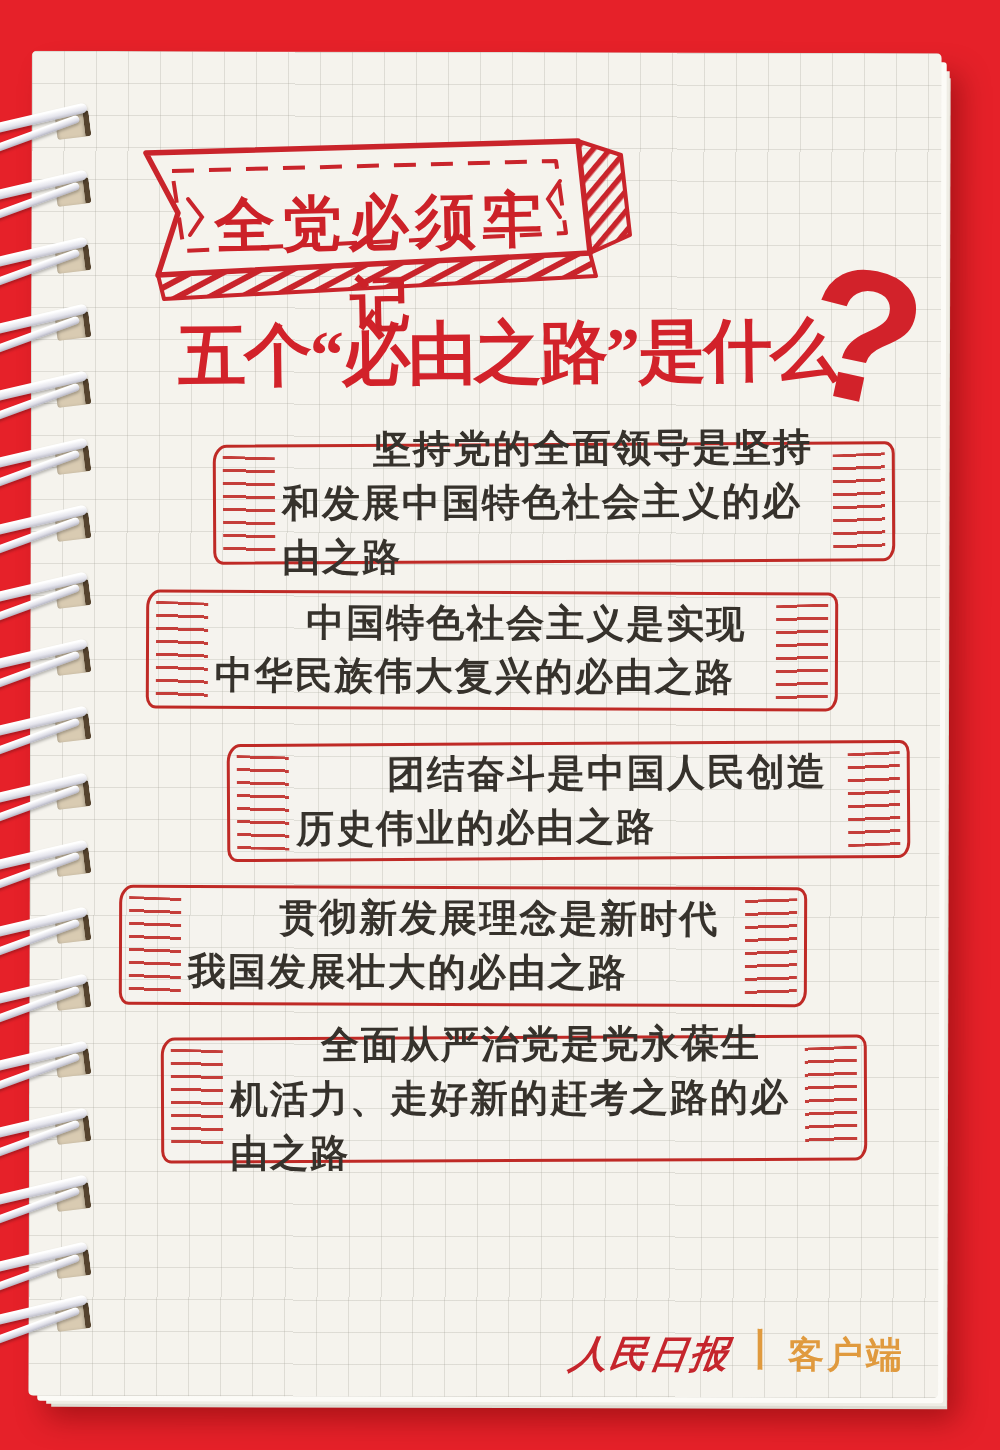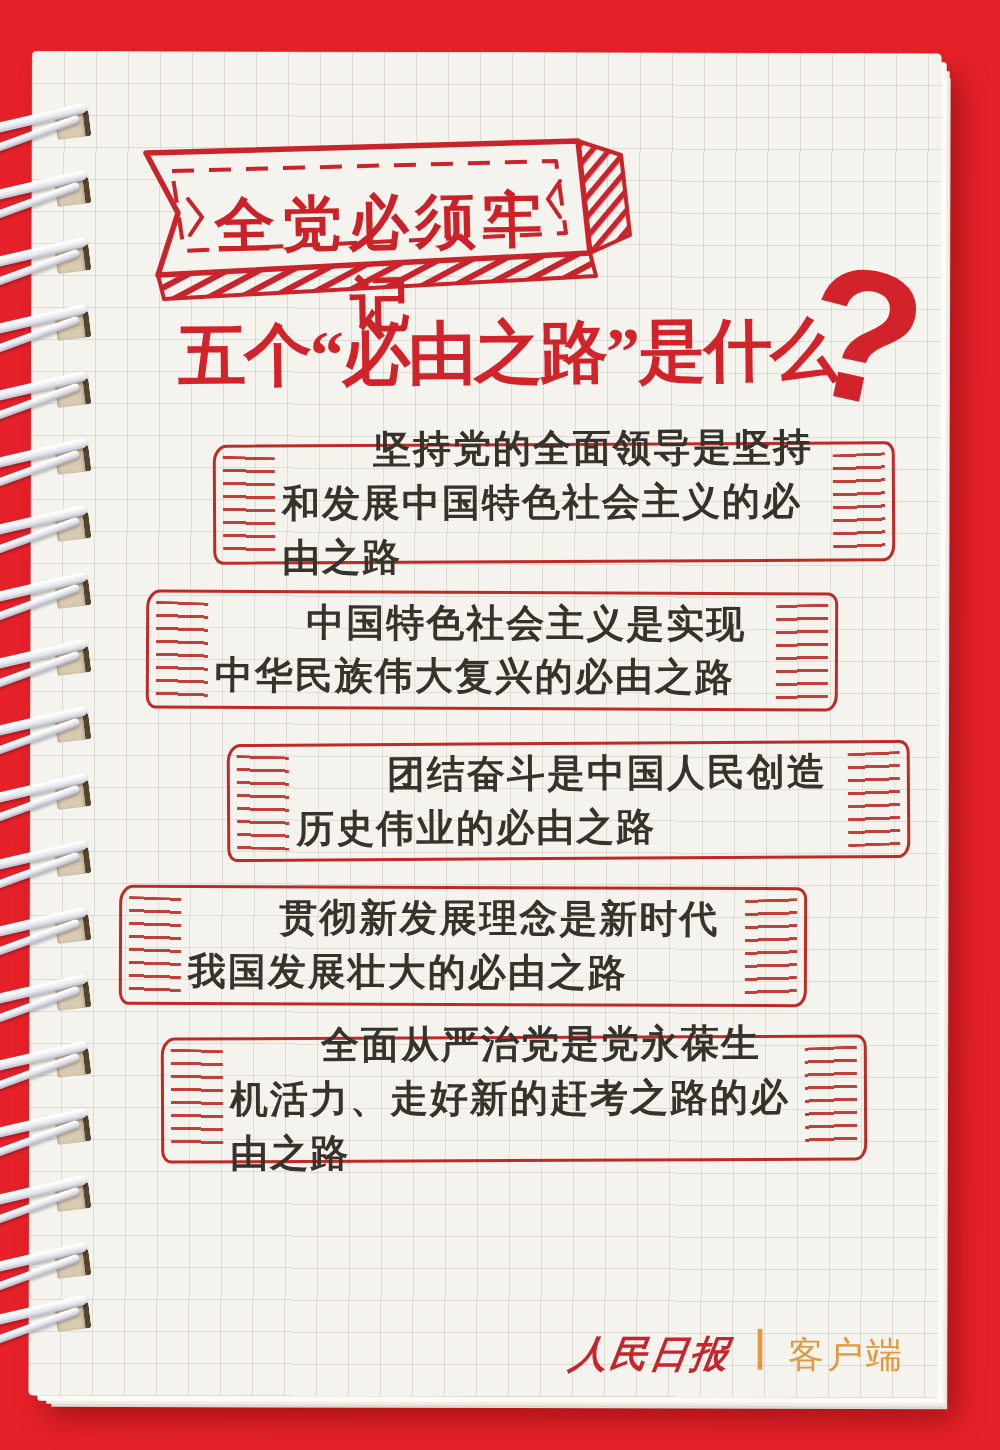--- a/index.html
+++ b/index.html
@@ -102,21 +102,21 @@
   }
   .brand{
     display:inline-block; font-size:38px; font-weight:bold; font-style:italic;
     color:#c5252c; letter-spacing:2px; transform:skewX(-8deg);
   }
   .divider{
     display:inline-block; margin:0 6px 0 10px; font-size:42px; font-weight:bold;
     color:#e09a3e; font-style:normal; vertical-align:3px;
   }
   .client{
-    display:inline-block; font-size:36px; font-weight:normal; color:#e09a3e;
+    display:inline-block; font-size:36px; font-weight:bold; color:#e09a3e;
     letter-spacing:3px;
     text-align:right;
   }
 </style>
 </head>
 <body>
 
 <div class="stage">
 
   <div class="page"></div>

